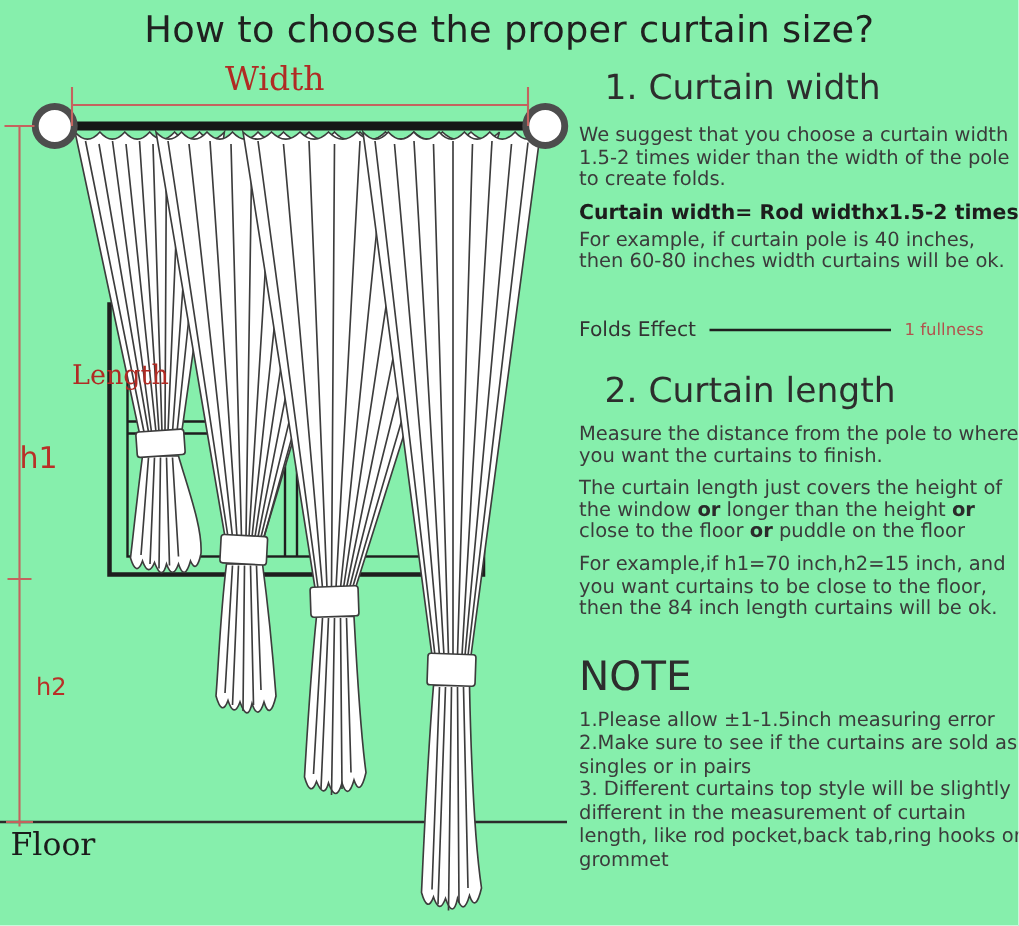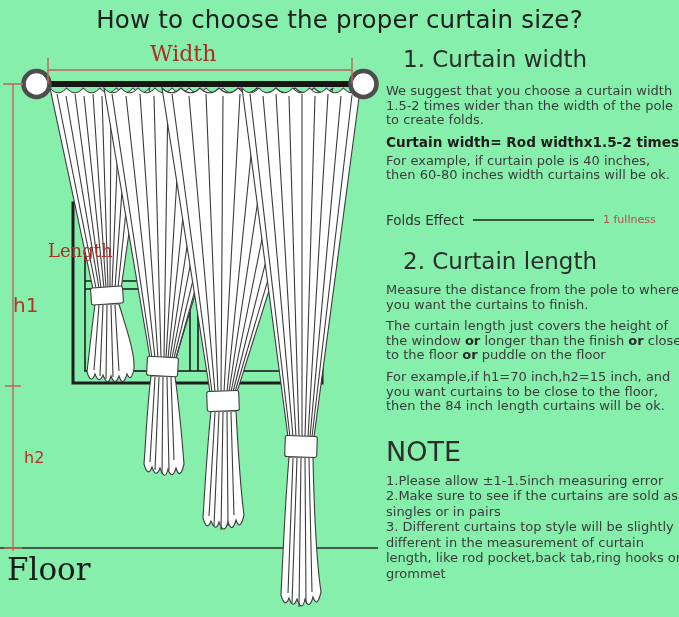--- a/index.html
+++ b/index.html
@@ -7,21 +7,21 @@
          font-family:"DejaVu Sans", sans-serif;}
   .page-title{position:absolute;top:5px;left:0;right:0;text-align:center;
               font-size:24.5px;color:#202020;letter-spacing:.2px;}
   .diagram-svg{position:absolute;left:0;top:0;}
   .dlabel{position:absolute;color:#b02b24;}
   .dlabel.serif{font-family:"DejaVu Serif", serif;}
   .width-label{left:150px;top:41px;width:100px;font-size:22px;}
   .length-label{left:16px;top:240px;font-size:18px;margin-left:32px;}
   .h1-label{left:13px;top:293px;font-size:20px;color:#b92f27;}
   .h2-label{left:24px;top:448px;font-size:16px;color:#b92f27;}
-  .floor-label{left:7px;top:551px;font-size:31px;color:#1b1b1b;}
+  .floor-label{left:7px;top:551px;font-size:21px;color:#1b1b1b;}
   .right-col{position:absolute;left:386px;top:46px;width:296px;}
   .sec-heading{font-size:23px;font-weight:400;color:#2d2d2d;margin:0 0 12px 17px;}
   .sec-heading.len{margin-top:20px;margin-bottom:9px;}
   .note-heading{font-size:27px;font-weight:400;color:#2d2d2d;margin:22px 0 6px 0;}
   p.body{font-size:13px;line-height:14.6px;color:#3b3b3b;margin:0 0 6px 0;}
   p.body.sp{margin-bottom:7px;}
   p.formula{font-size:13.6px;font-weight:700;color:#1d1d1d;margin:0 0 4px 0;line-height:15px;}
   p.body b{color:#2a2a2a;}
   .folds{display:flex;margin-top:12px;}
   .folds-label{font-size:13.5px;color:#333;width:86px;padding-top:17px;}
@@ -112,21 +112,21 @@
           <svg class="fold-line" viewBox="0 0 124 16">
             <line x1="1" y1="8" x2="122" y2="8" stroke="#1f1f1f" stroke-width="1.6"></line>
           </svg>
           <span class="fold-label">1 fullness</span>
         </div>
       </div>
     </div>
 
     <h2 class="sec-heading len">2. Curtain length</h2>
     <p class="body sp">Measure the distance from the pole to where you want the curtains to finish.</p>
-    <p class="body sp"><span>The curtain length just covers the height of the window </span><b>or</b><span> longer than the finish </span><b>or</b><span> close to the floor </span><b>or</b><span> puddle on the floor</span></p>
+    <p class="body sp"><span>The curtain length just covers the height of the window </span><b>or</b><span> longer than the height </span><b>or</b><span> close to the floor </span><b>or</b><span> puddle on the floor</span></p>
     <p class="body">For example,if h1=70 inch,h2=15 inch, and you want curtains to be close to the floor, then the 84 inch length curtains will be ok.</p>
 
     <h2 class="note-heading">NOTE</h2>
     <div class="notes">
       <p>1.Please allow ±1-1.5inch measuring error</p>
       <p>2.Make sure to see if the curtains are sold as singles or in pairs</p>
       <p>3. Different curtains top style will be slightly different in the measurement of curtain length, like rod pocket,back tab,ring hooks or grommet</p>
     </div>
 
   </div>

